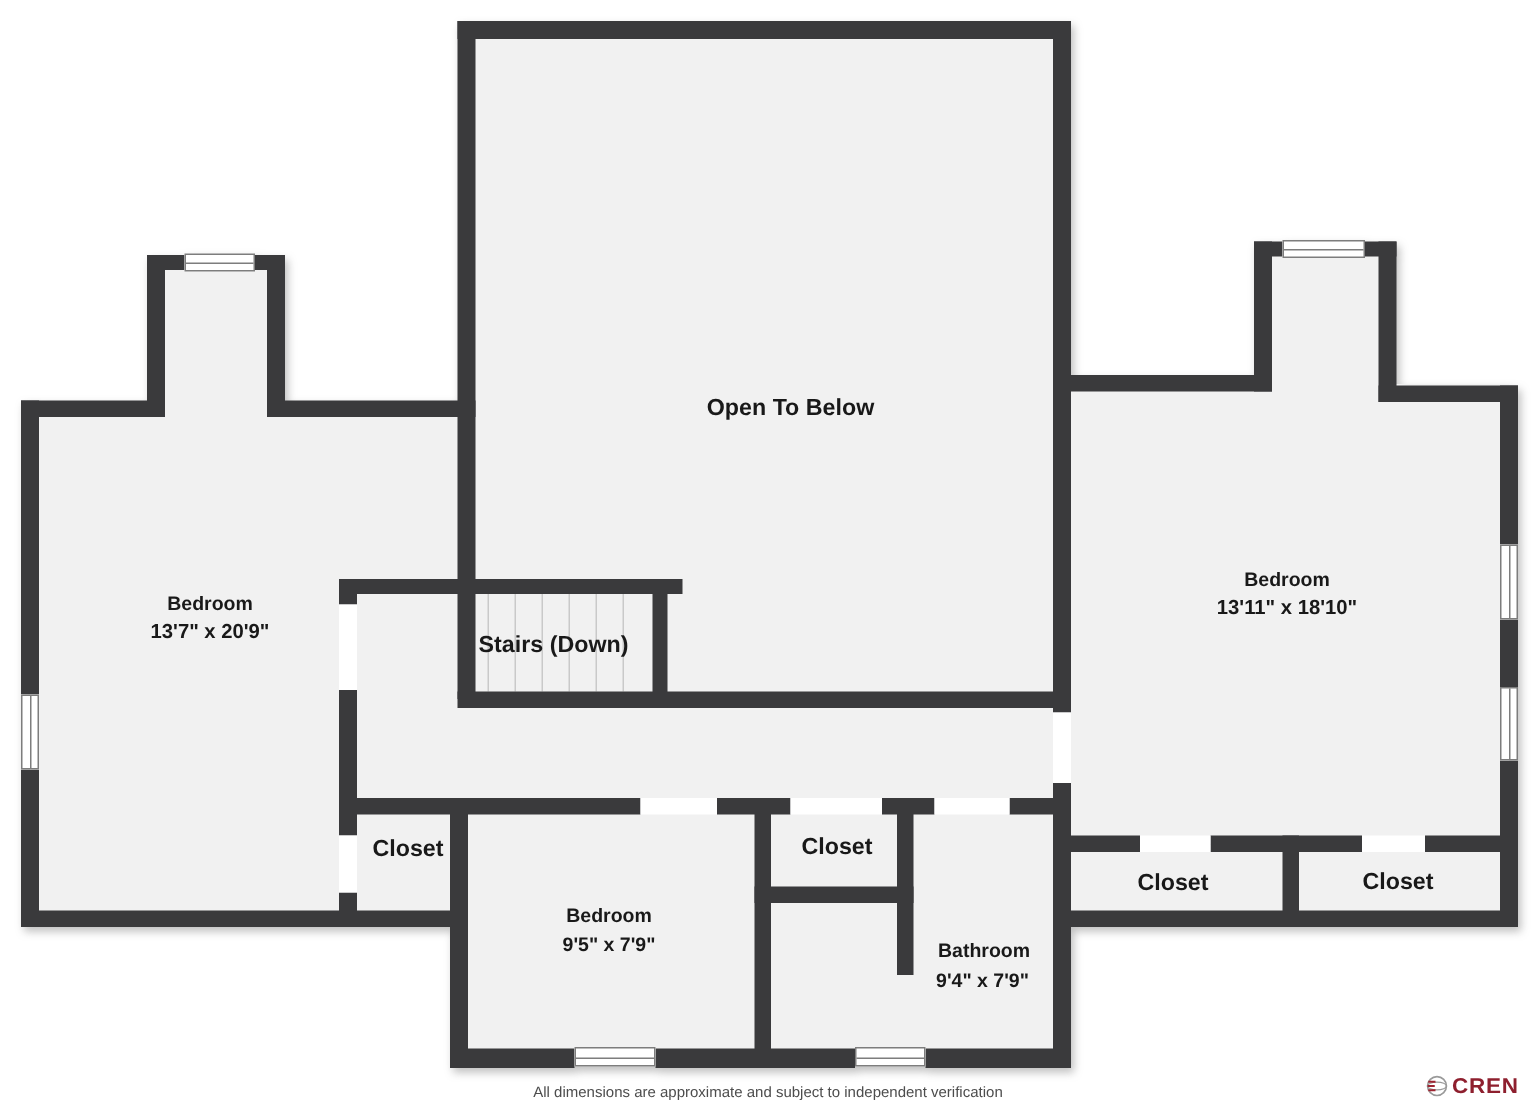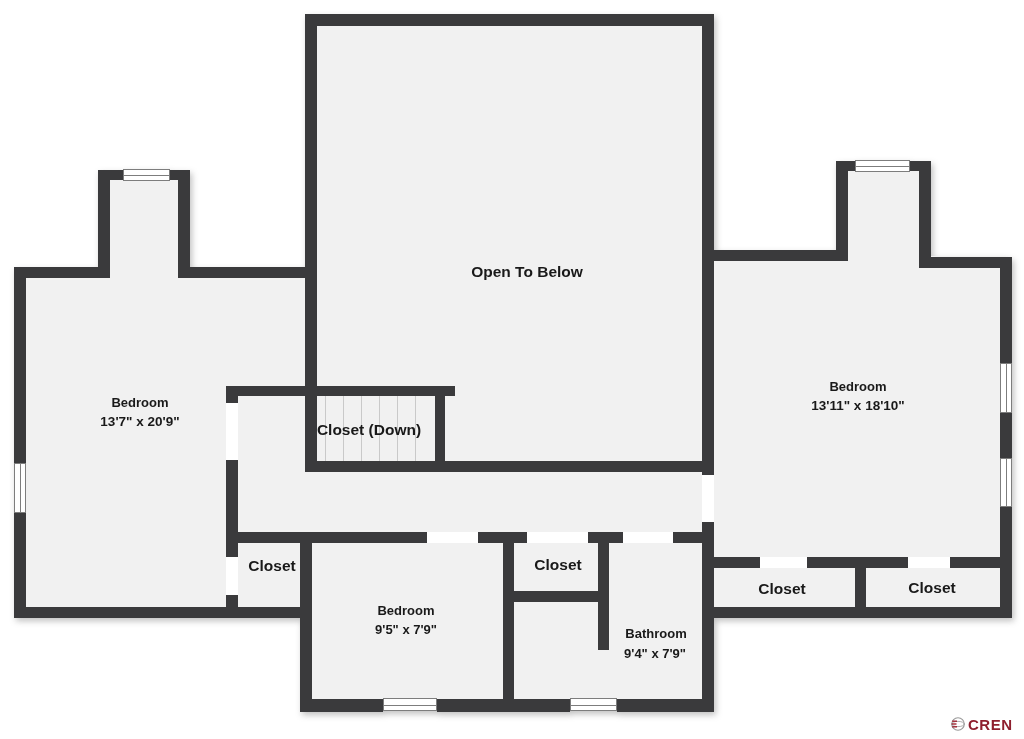--- a/index.html
+++ b/index.html
@@ -123,39 +123,40 @@
         <div class="mull"></div>
       </div>
       <div class="window h" style="left: 570px; top: 698px; width: 47px; height: 13px;">
         <div class="mull"></div>
       </div>
       <div class="lbl area-name" style="left:527px;top:272px;text-align:right;">Open To Below</div>
 
     <div class="lbl room-name" style="left:140px;top:403px;">Bedroom</div>
     <div class="lbl room-dims" style="left:140px;top:422px;">13'7" x 20'9"</div>
 
-    <div class="lbl area-name" style="left:369px;top:430px;">Closet (Down)</div>
+    <div class="lbl area-name" style="left:369px;top:430px;">Stairs (Down)</div>
 
     <div class="lbl area-name" style="left:272px;top:566px;">Closet</div>
 
     <div class="lbl room-name" style="left:406px;top:611px;">Bedroom</div>
     <div class="lbl room-dims small" style="left:406px;top:630px;">9'5" x 7'9"</div>
 
     <div class="lbl area-name" style="left:558px;top:565px;">Closet</div>
 
     <div class="lbl room-name" style="left:656px;top:634px;">Bathroom</div>
     <div class="lbl room-dims small" style="left:655px;top:654px;">9'4" x 7'9"</div>
 
     <div class="lbl room-name" style="left:858px;top:387px;">Bedroom</div>
     <div class="lbl room-dims" style="left:858px;top:406px;">13'11" x 18'10"</div>
 
     <div class="lbl area-name" style="left:782px;top:589px;">Closet</div>
     <div class="lbl area-name" style="left:932px;top:588px;">Closet</div>
   </div>
 
+  <div class="footer-note">All dimensions are approximate and subject to independent verification</div>
 
   <div class="logo">
     <svg width="16" height="16" viewBox="0 0 16 16">
       <circle cx="8" cy="8" r="6.3" fill="none" stroke="#9a9a9a" stroke-width="1.1"></circle>
       <ellipse cx="8" cy="8" rx="6.3" ry="2.6" fill="none" stroke="#9a9a9a" stroke-width="0.8"></ellipse>
       <path d="M2.2 5.2 H7" stroke="#9e2430" stroke-width="1.4" fill="none"></path>
       <path d="M1.7 8 H6.5" stroke="#9e2430" stroke-width="1.4" fill="none"></path>
       <path d="M2.2 10.8 H7" stroke="#9e2430" stroke-width="1.4" fill="none"></path>
     </svg>
     <span class="logo-text">CREN</span>

